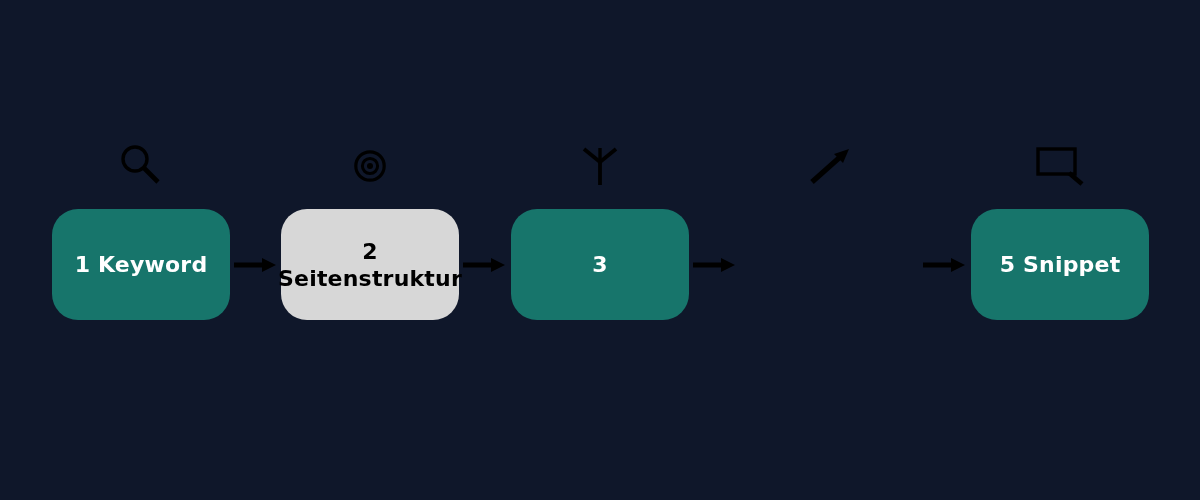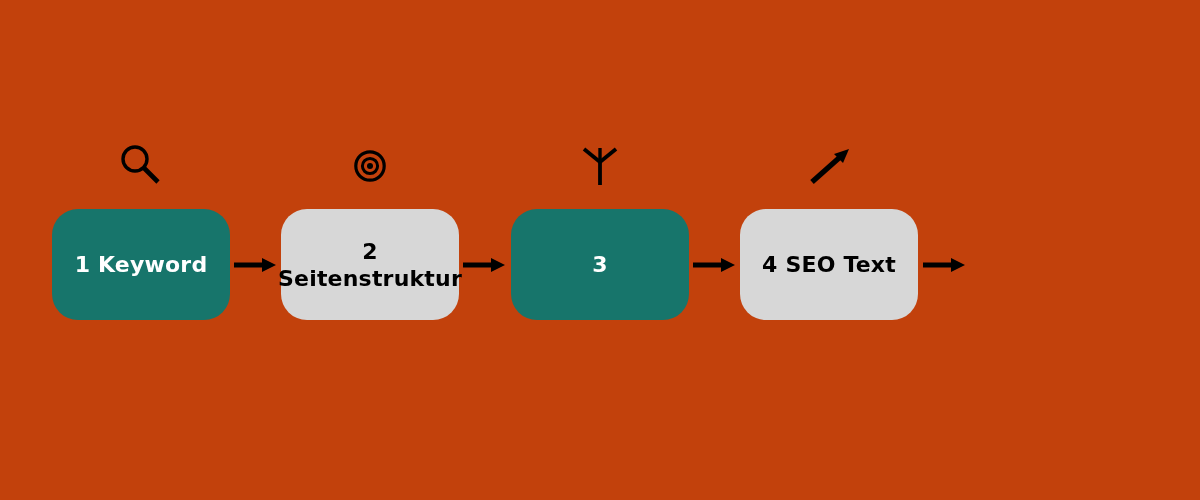--- a/index.html
+++ b/index.html
@@ -1,17 +1,17 @@
 <!DOCTYPE html>
 <html><head>
 <meta charset="utf-8">
 <style>
   html,body{margin:0;padding:0;background:#ffffff;}
   .canvas{
-    position:relative;width:1200px;height:500px;background:#c2410c;overflow:hidden;
+    position:relative;width:1200px;height:500px;background:#0f172a;overflow:hidden;
     font-family:"DejaVu Sans","Liberation Sans",sans-serif;
   }
   .step{position:absolute;top:141px;width:178px;display:flex;flex-direction:column;align-items:center;}
   .icon-slot{height:50px;display:flex;align-items:center;justify-content:center;margin-bottom:18px;}
   .box{
     width:178px;height:111px;border-radius:26px;box-sizing:border-box;
     display:flex;flex-direction:column;align-items:center;justify-content:center;
     text-align:center;font-weight:bold;font-size:22px;line-height:27px;
     letter-spacing:0.2px;padding:0 6px;
   }
@@ -80,25 +80,33 @@
     <polygon points="29,1 43,8 29,15" fill="#000"></polygon>
   </svg>
 
   <div class="step" style="left:740px">
     <div class="icon-slot">
       <svg width="46" height="40" viewBox="0 0 46 40" aria-hidden="true">
         <line x1="6" y1="36" x2="33" y2="12" stroke="#000" stroke-width="5.2"></line>
         <polygon points="43,3 37,17 28,8" fill="#000"></polygon>
       </svg>
     </div>
-    <div class="box secondary">
-      <div class="line">4 SEO Text</div>
-
-    </div>
   </div>
 
   <svg class="arrow" style="left:922px" width="44" height="16" viewBox="0 0 44 16">
     <line x1="1" y1="8" x2="30" y2="8" stroke="#000" stroke-width="5"></line>
     <polygon points="29,1 43,8 29,15" fill="#000"></polygon>
   </svg>
 
+  <div class="step" style="left:971px">
+    <div class="icon-slot">
+      <svg width="50" height="40" viewBox="0 0 50 40" aria-hidden="true">
+        <rect x="3" y="3" width="37" height="25" fill="none" stroke="#000" stroke-width="3.4"></rect>
+        <line x1="34" y1="27" x2="47" y2="38" stroke="#000" stroke-width="4.6"></line>
+      </svg>
+    </div>
+    <div class="box primary">
+      <div class="line">5 Snippet</div>
+
+    </div>
+  </div>
 
 </div>
 
 </body></html>

